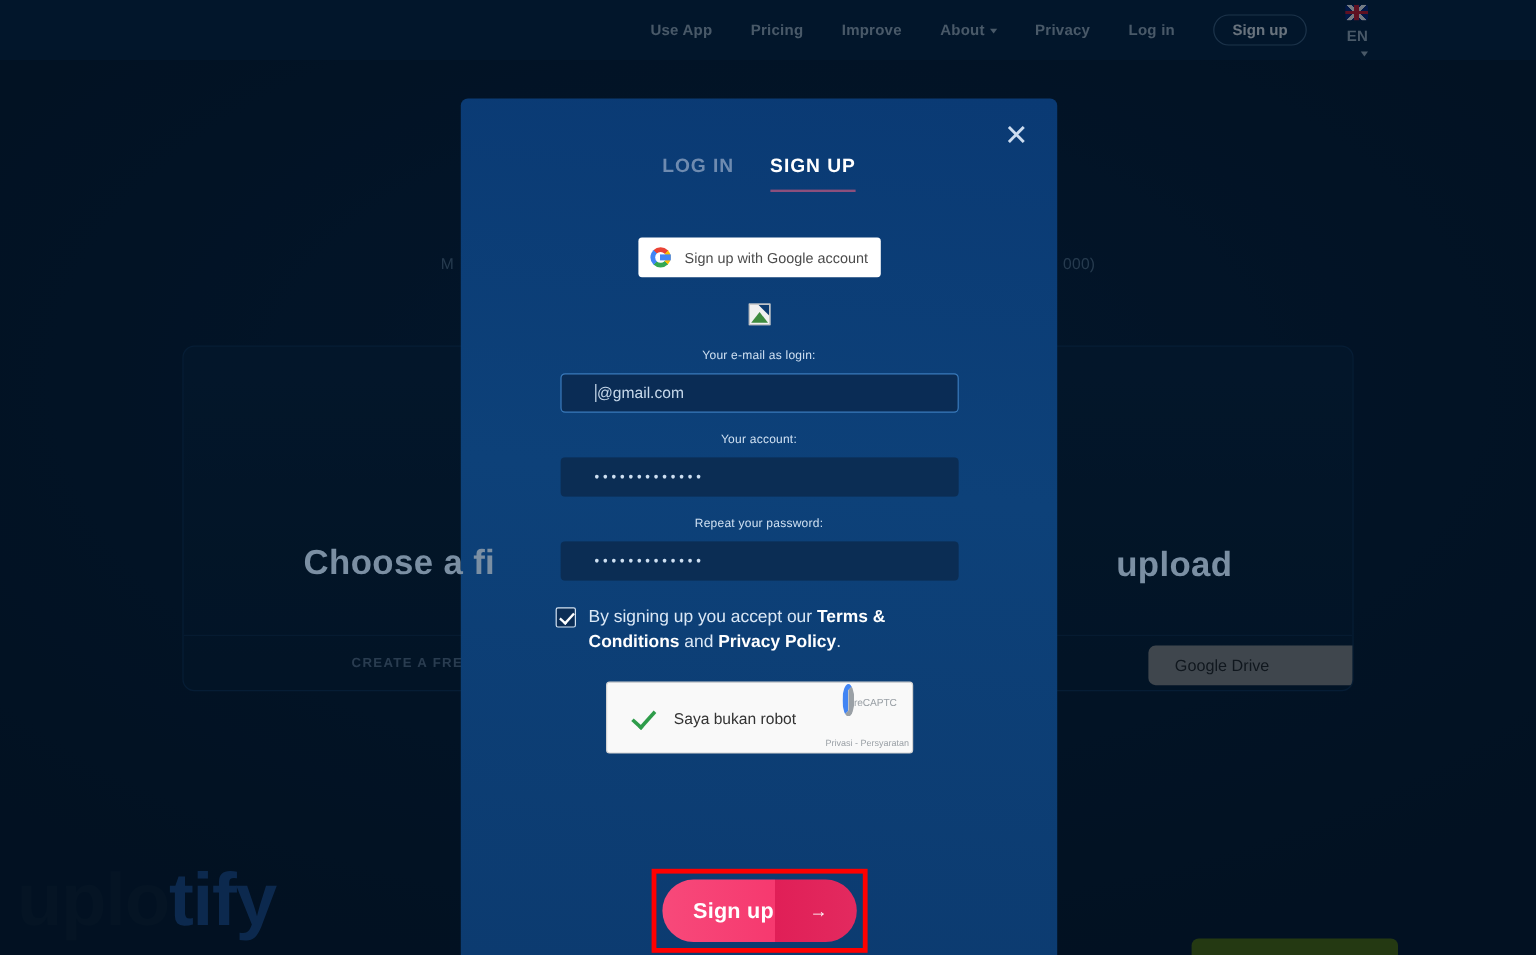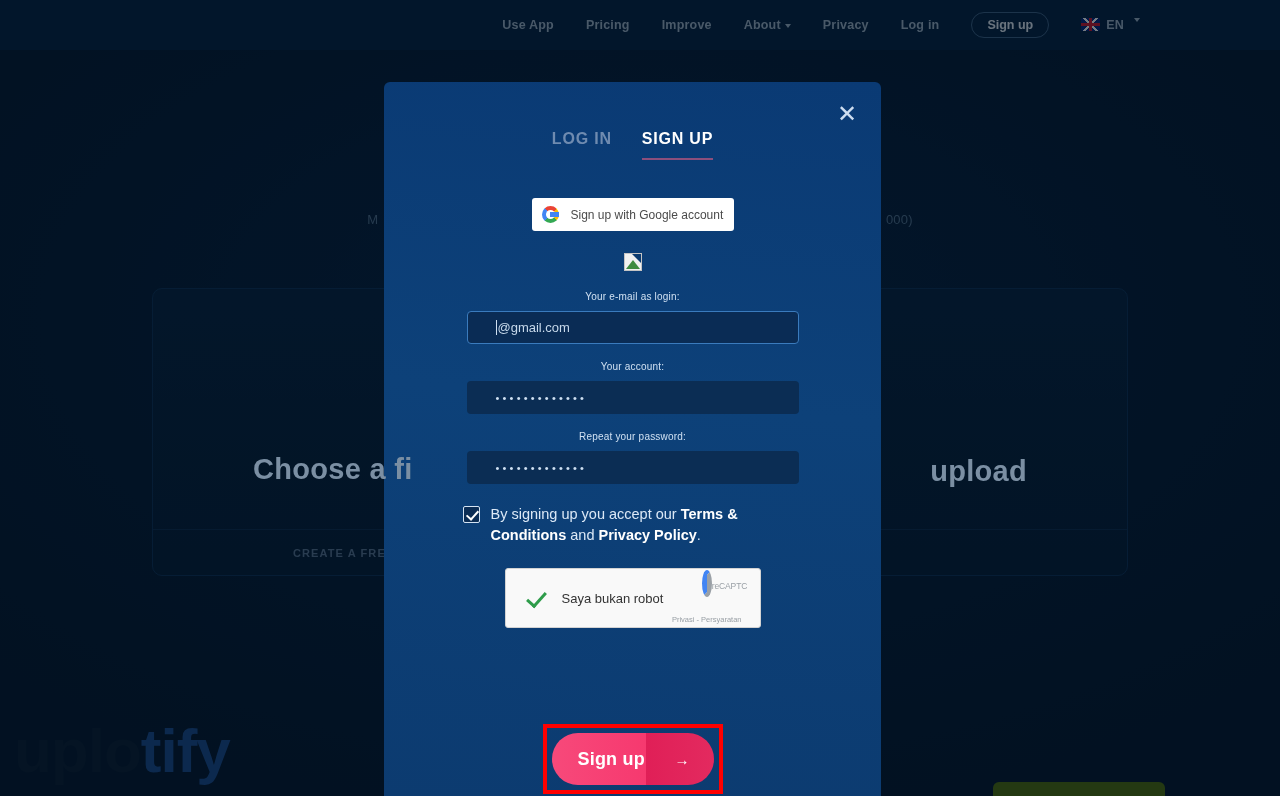--- a/index.html
+++ b/index.html
@@ -92,22 +92,23 @@
     color: #e6eef5;
     font-size: 12.5px;
     font-weight: bold;
     border: 1px solid #3d6184;
     border-radius: 14px;
     padding: 5px 15px;
     white-space: nowrap;
   }
   .lang {
     display: flex;
-    align-items: flex-start;
+    align-items: flex-end;
     gap: 6px;
+    flex-direction: column;
   }
   .flag {
     width: 19px; height: 13px;
     border-radius: 2px;
     background:
       linear-gradient(to bottom, transparent 40%, #cf142b 40%, #cf142b 60%, transparent 60%),
       linear-gradient(to right, transparent 40%, #cf142b 40%, #cf142b 60%, transparent 60%),
       linear-gradient(45deg, transparent 44%, #fff 44%, #fff 56%, transparent 56%),
       linear-gradient(-45deg, transparent 44%, #fff 44%, #fff 56%, transparent 56%),
       #00247d;
@@ -490,21 +491,21 @@
     transform: rotate(40deg);
   }
   .rc-brand {
     color: #9aa0a6;
     font-size: 8.5px;
     margin-top: 1px;
     letter-spacing: -0.1px;
   }
   .rc-legal {
     position: absolute;
-    right: 18px;
+    right: 2px;
     bottom: 3px;
     color: #9aa0a6;
     font-size: 7.5px;
   }
 
   .signup-wrap {
     position: absolute;
     left: 50%;
     transform: translateX(-50%);
     top: 642px;
@@ -573,20 +574,21 @@
         <div class="cloud-shape"></div>
       </div>
       <div class="plus-badge">+</div>
       <div class="drop-title">
         <span class="left">Choose a fi</span>
         <span class="right">upload</span>
       </div>
     </div>
     <div class="drop-footer">
       <span class="cta">CREATE A FREE AC</span>
+      <span class="gdrive-pill">Google Drive</span>
     </div>
   </div>
 
   <div class="watermark">
     <span class="wm-a">uplo</span><span class="wm-b">tify</span>
   </div>
 
   <div class="green-tab"></div>
 </div>
 

